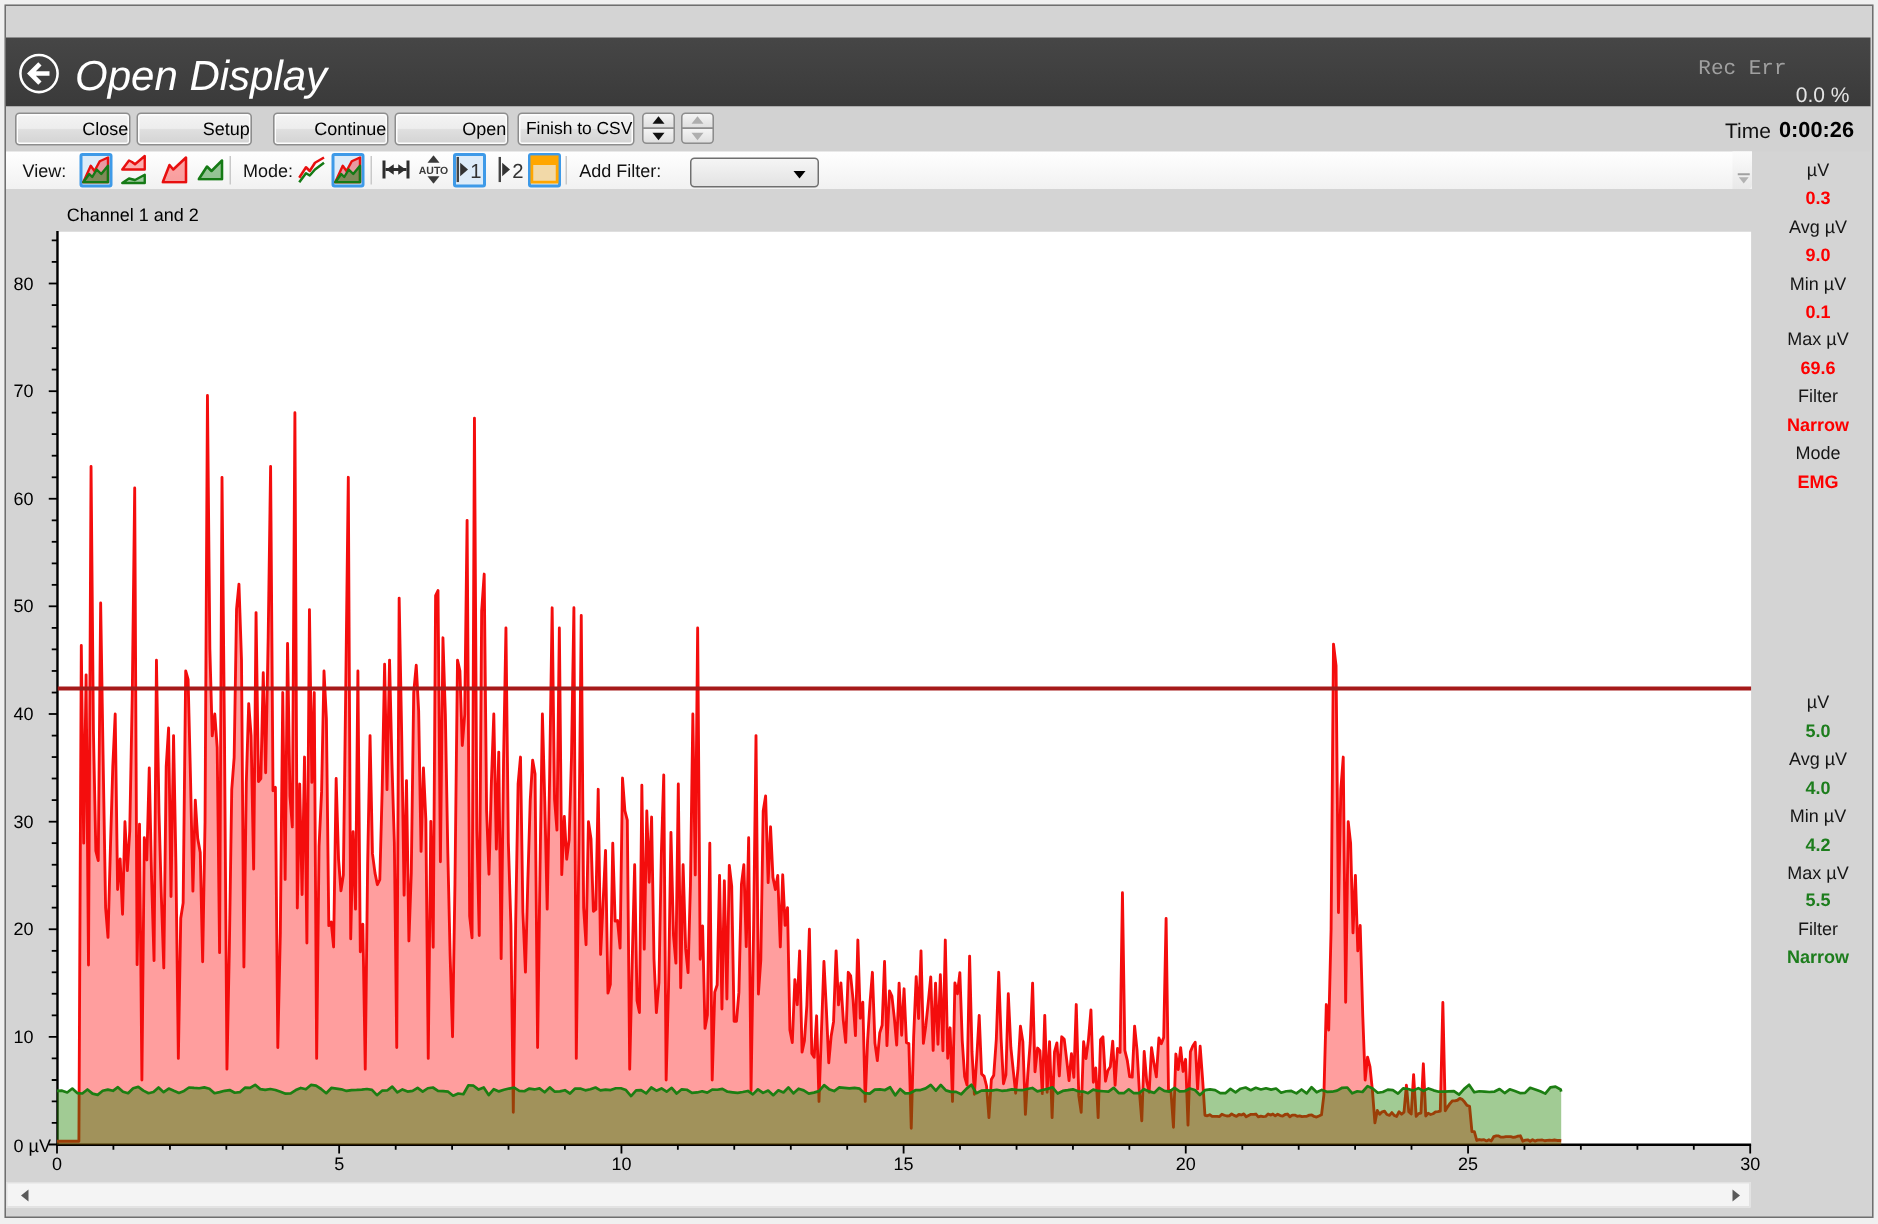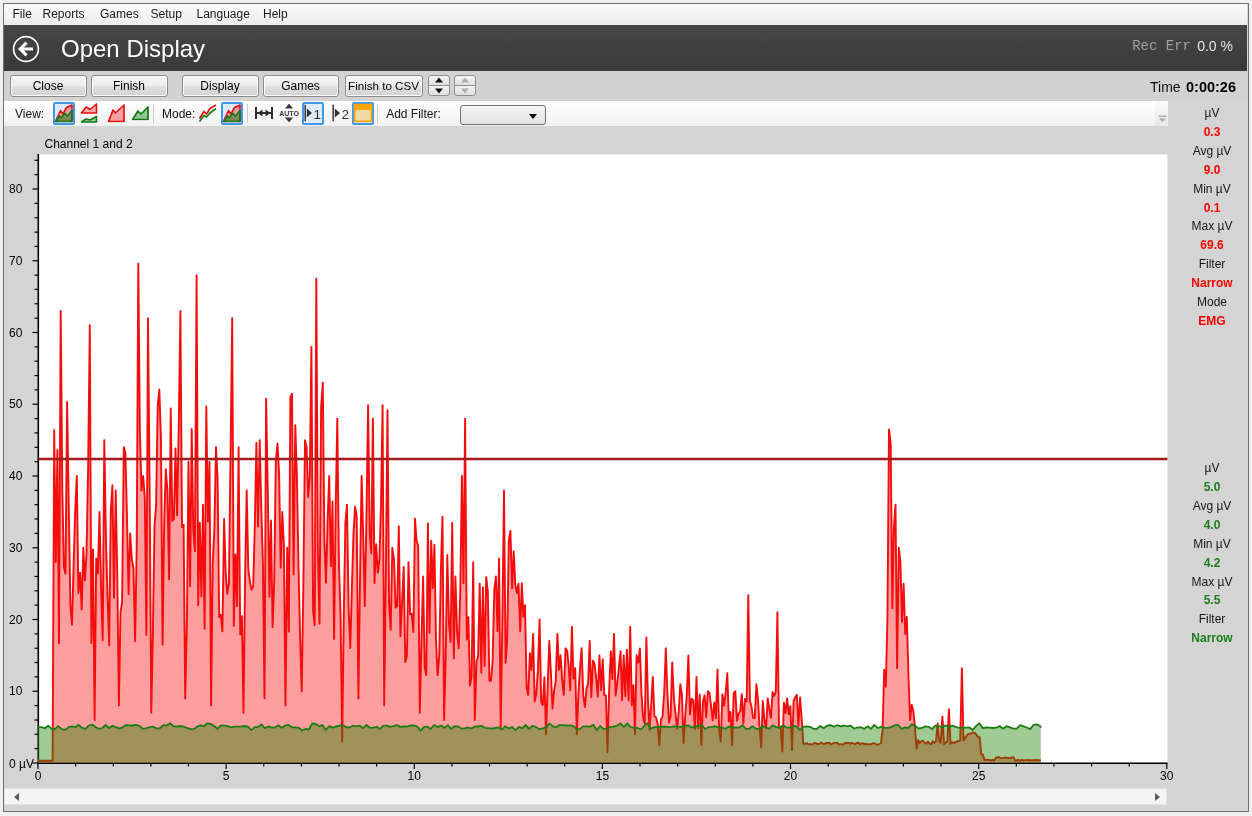--- a/index.html
+++ b/index.html
@@ -1,26 +1,26 @@
 <!DOCTYPE html>
 <html><head><meta charset="utf-8"><style>
 * { margin:0; padding:0; box-sizing:border-box; }
 html,body { width:1252px; height:816px; background:#f0f0f0; font-family:"Liberation Sans",sans-serif; overflow:hidden; }
 #win { position:absolute; left:3px; top:3px; width:1246px; height:809px; border:1.5px solid #6f6f6f; background:#d4d4d4; }
 .abs { position:absolute; }
 #menubar { left:0; top:0; width:1243px; height:21px; background:linear-gradient(#fbfbfb,#ececec); }
 .mi { position:absolute; top:3px; font-size:12px; color:#1a1a1a; }
 #titlebar { left:0; top:21px; width:1243px; height:45.5px; background:linear-gradient(#464646,#3a3a3a); }
-#ttext { position:absolute; left:57px; top:10px; font-size:24px; color:#fff; }
+#ttext { position:absolute; left:46px; top:10px; font-size:28px; color:#fff;font-style:italic; }
 #recerr { position:absolute; right:56px; top:13px; font-size:14px; color:#a0a0a0;font-family:Liberation Mono, monospace; }
-#recval { position:absolute; right:14px; top:13px; font-size:14px; color:#e4e4e4; }
+#recval { position:absolute; right:14px; top:30px; font-size:14px; color:#e4e4e4; }
 #btnbar { left:0; top:66.5px; width:1243px; height:30px; background:#d2d2d2; }
 .btn { position:absolute; top:4px; height:22px; border:1px solid #8d8d8d; border-radius:3px;
   background:linear-gradient(#f4f4f4,#ededed 48%,#dfdfdf 52%,#d3d3d3); font-size:12px; color:#000;
-  text-align:center; line-height:20px; box-shadow:inset 0 0 0 1px #fdfdfd; }
+  text-align:right; line-height:20px; box-shadow:inset 0 0 0 1px #fdfdfd; }
 .spin { position:absolute; top:4px; width:22px; height:22px; }
 .sphalf { position:absolute; left:0; width:22px; height:11px; border:1px solid #8d8d8d;
   background:linear-gradient(#f4f4f4,#dfdfdf); }
 .sphalf.t { top:0; border-radius:3px 3px 0 0; }
 .sphalf.b { top:10.5px; border-radius:0 0 3px 3px; }
 .arr { position:absolute; left:50%; top:50%; width:0; height:0; transform:translate(-50%,-50%); }
 .au { border-left:4.5px solid transparent; border-right:4.5px solid transparent; border-bottom:5.5px solid #111; }
 .ad { border-left:4.5px solid transparent; border-right:4.5px solid transparent; border-top:5.5px solid #111; }
 .dis .au { border-bottom-color:#aeaeae; }
 .dis .ad { border-top-color:#aeaeae; }
@@ -39,42 +39,34 @@
   border-left:4.5px solid transparent; border-right:4.5px solid transparent; border-top:5px solid #000; }
 #chart { left:0; top:122px; width:1243px; height:683px; }
 #sbar { left:0; top:783.5px; width:1163px; height:17.5px; background:#f4f4f4; border:1px solid #e2e2e2; }
 .sarr { position:absolute; top:4.5px; width:0; height:0; }
 .sl { position:absolute; left:1164px; width:88px; text-align:center; font-size:12px; color:#161616; }
 .sl.r { color:#fd0000; font-weight:bold; }
 .sl.g { color:#1d7d1d; font-weight:bold; }
 svg text { font-family:"Liberation Sans",sans-serif; font-size:12px; fill:#000; }
 </style></head><body>
 <div id="win">
- <div id="menubar" class="abs">
-  <span class="mi" style="left:8.5px">File</span>
-  <span class="mi" style="left:38.5px">Reports</span>
-  <span class="mi" style="left:96px">Games</span>
-  <span class="mi" style="left:146.5px">Setup</span>
-  <span class="mi" style="left:192.5px">Language</span>
-  <span class="mi" style="left:259px">Help</span>
- </div>
  <div id="titlebar" class="abs">
   <svg class="abs" style="left:7.5px;top:9.5px" width="28" height="28" viewBox="0 0 28 28">
     <circle cx="14" cy="14" r="12.4" fill="none" stroke="#fff" stroke-width="1.7"></circle>
     <path d="M21 14 L9.2 14 M14.6 7.6 L8.2 14 L14.6 20.4" fill="none" stroke="#fff" stroke-width="3.1"></path>
   </svg>
   <div id="ttext">Open Display</div>
   <div id="recerr">Rec Err</div>
       <div id="recval">0.0 %</div>
  </div>
  <div id="btnbar" class="abs">
   <div class="btn" style="left:5.5px;width:77px">Close</div>
-  <div class="btn" style="left:86.5px;width:77px">Finish</div>
-  <div class="btn" style="left:177.5px;width:77px">Display</div>
-  <div class="btn" style="left:258.5px;width:76px">Games</div>
+  <div class="btn" style="left:86.5px;width:77px">Setup</div>
+  <div class="btn" style="left:177.5px;width:77px">Continue</div>
+  <div class="btn" style="left:258.5px;width:76px">Open</div>
   <div class="btn" style="left:340.5px;width:78px;font-size:11.6px">Finish to CSV</div>
   <div class="spin" style="left:423.5px">
         <div class="sphalf t">
           <i class="arr au"></i>
         </div>
         <div class="sphalf b">
           <i class="arr ad"></i>
         </div>
       </div>
   <div class="spin dis" style="left:449.5px">

